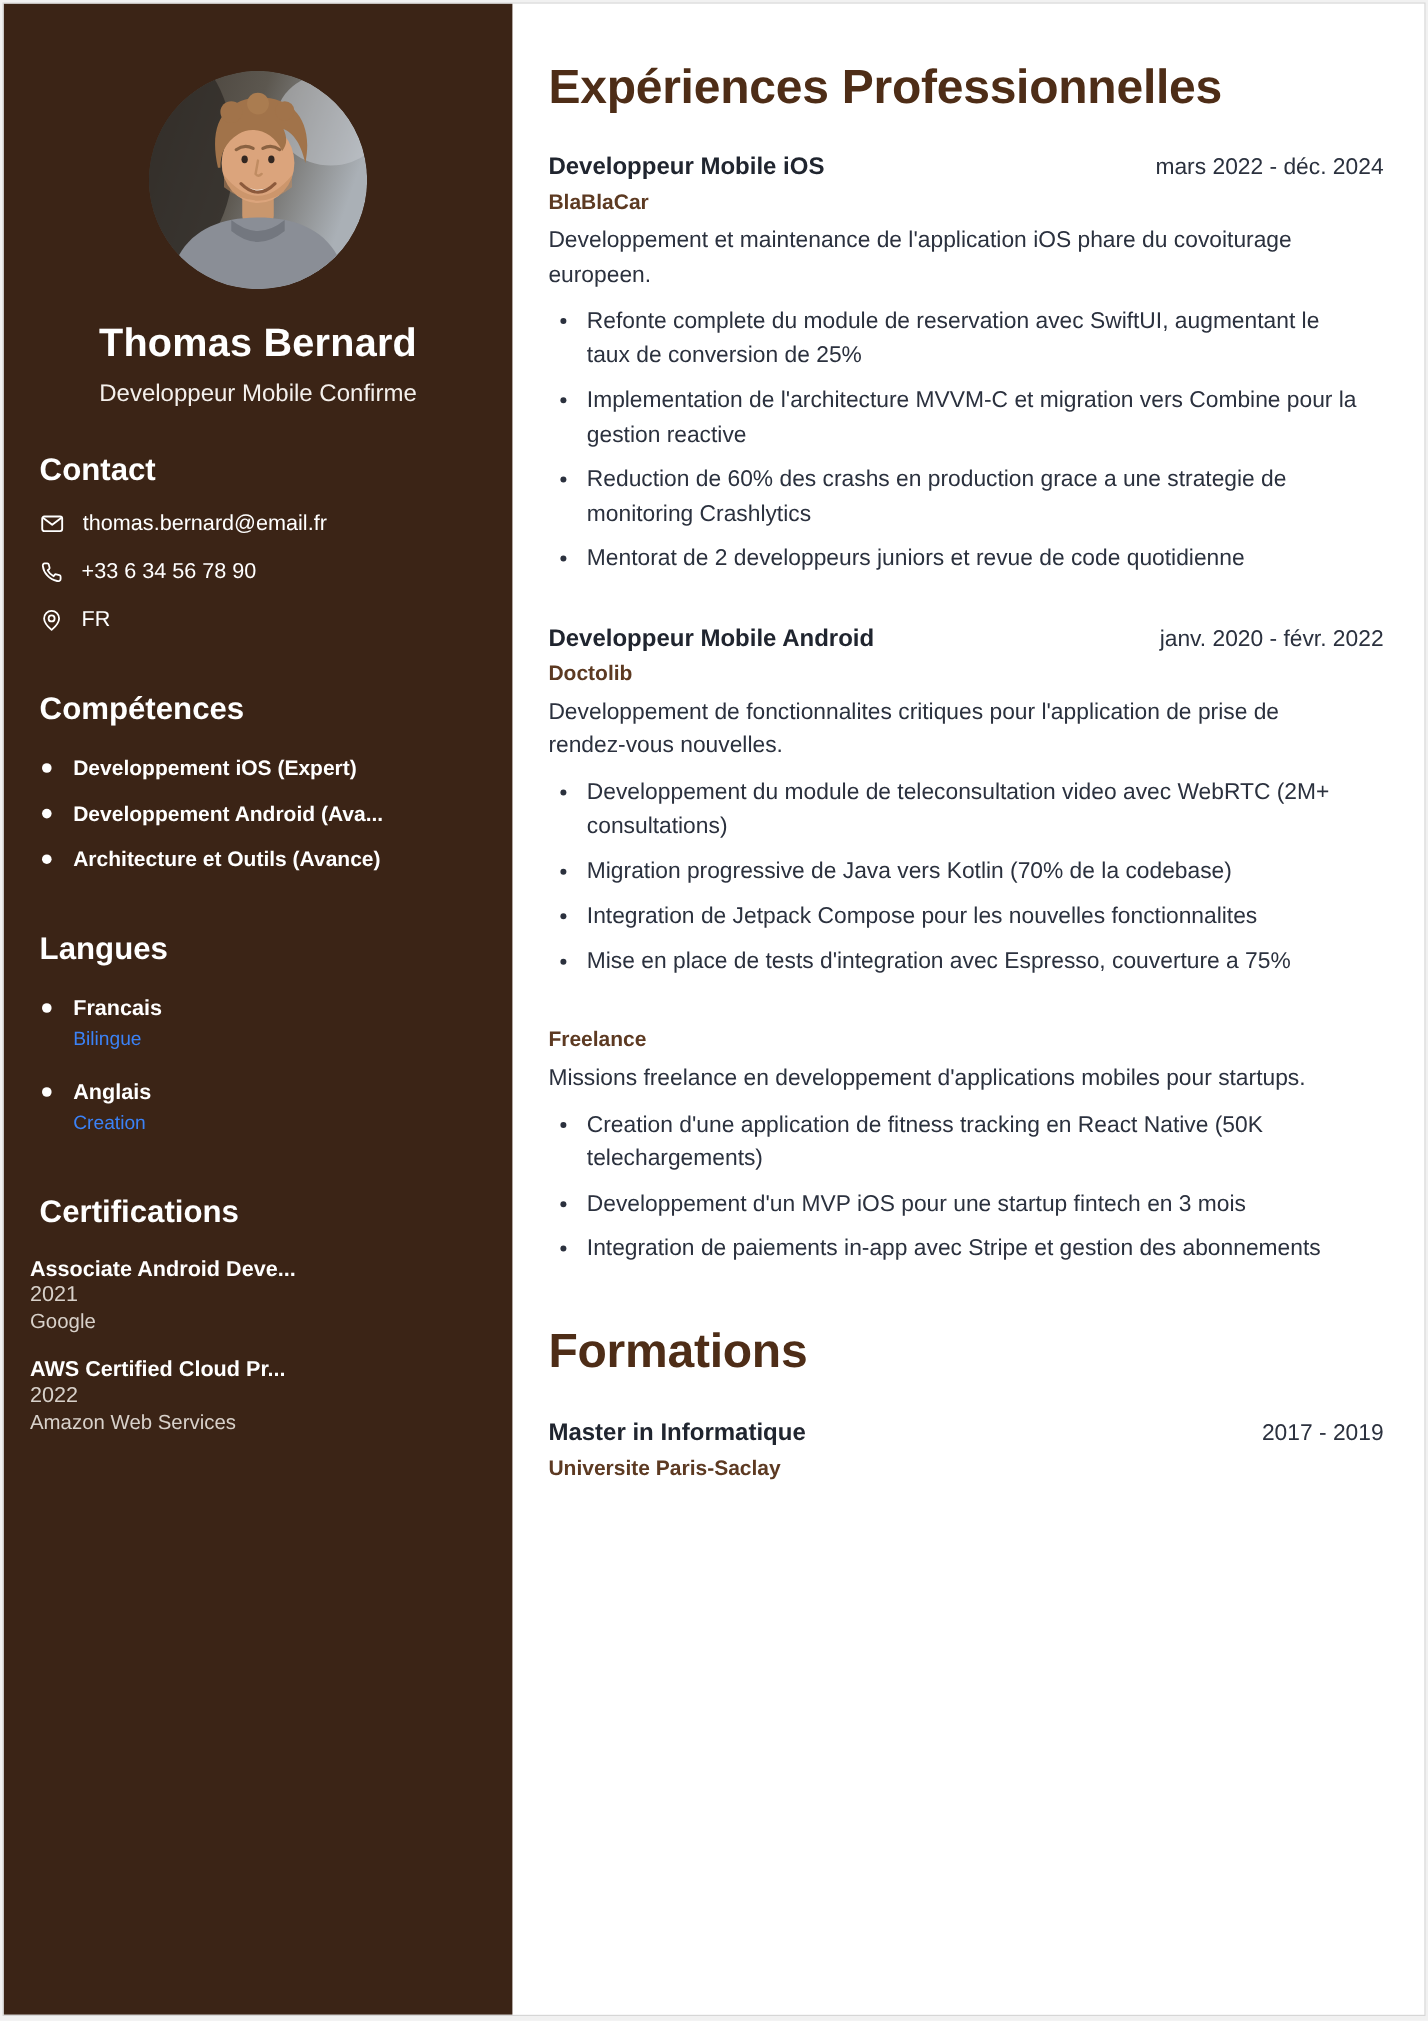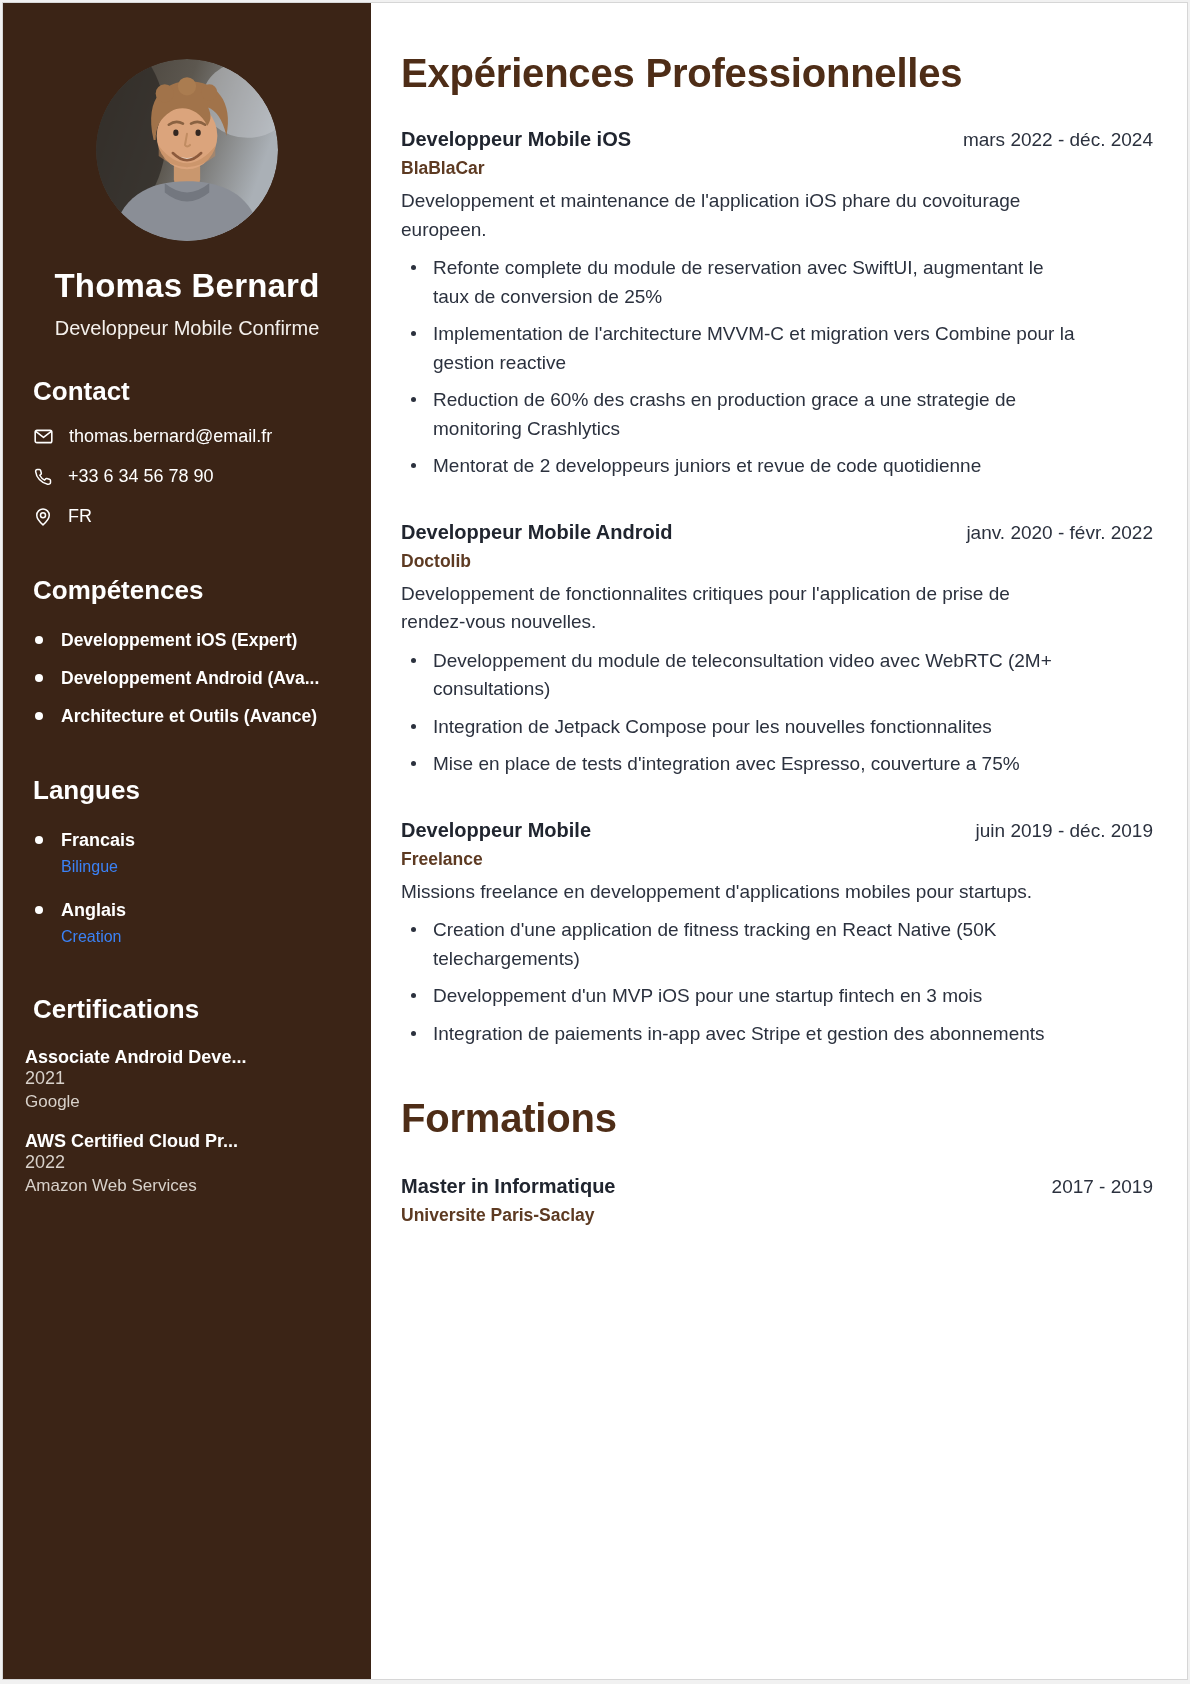--- a/index.html
+++ b/index.html
@@ -13,21 +13,21 @@
     position:absolute; top:2px; left:2px;
     width:1186px; height:1678px;
     background:#ffffff;
     border:1px solid #d6d6d6;
     display:flex;
     overflow:hidden;
   }
 
   
   .sidebar {
-    width:368px; flex:none;
+    width:424px; flex:none;
     background:#3B2416;
     color:#ffffff;
     padding:0 22px 40px 22px;
   }
   .photo {
     width:182px; height:182px;
     border-radius:50%;
     margin:56px auto 0 auto;
     overflow:hidden;
     display:block;
@@ -283,29 +283,26 @@
         </article>
         <article class="job">
           <div class="job-head">
             <h3 class="job-title">Developpeur Mobile Android</h3>
             <span class="job-dates">janv. 2020 - févr. 2022</span>
           </div>
           <div class="job-company">Doctolib</div>
           <p class="job-desc">Developpement de fonctionnalites critiques pour l'application de prise de rendez-vous nouvelles.</p>
           <ul class="job-bullets">
             <li>Developpement du module de teleconsultation video avec WebRTC (2M+ consultations)</li>
+            <li>Migration progressive de Java vers Kotlin (70% de la codebase)</li>
             <li>Integration de Jetpack Compose pour les nouvelles fonctionnalites</li>
             <li>Mise en place de tests d'integration avec Espresso, couverture a 75%</li>
           </ul>
         </article>
         <article class="job">
-          <div class="job-head">
-            <h3 class="job-title">Developpeur Mobile</h3>
-            <span class="job-dates">juin 2019 - déc. 2019</span>
-          </div>
           <div class="job-company">Freelance</div>
           <p class="job-desc">Missions freelance en developpement d'applications mobiles pour startups.</p>
           <ul class="job-bullets">
             <li>Creation d'une application de fitness tracking en React Native (50K telechargements)</li>
             <li>Developpement d'un MVP iOS pour une startup fintech en 3 mois</li>
             <li>Integration de paiements in-app avec Stripe et gestion des abonnements</li>
           </ul>
         </article>
     </div>
 

